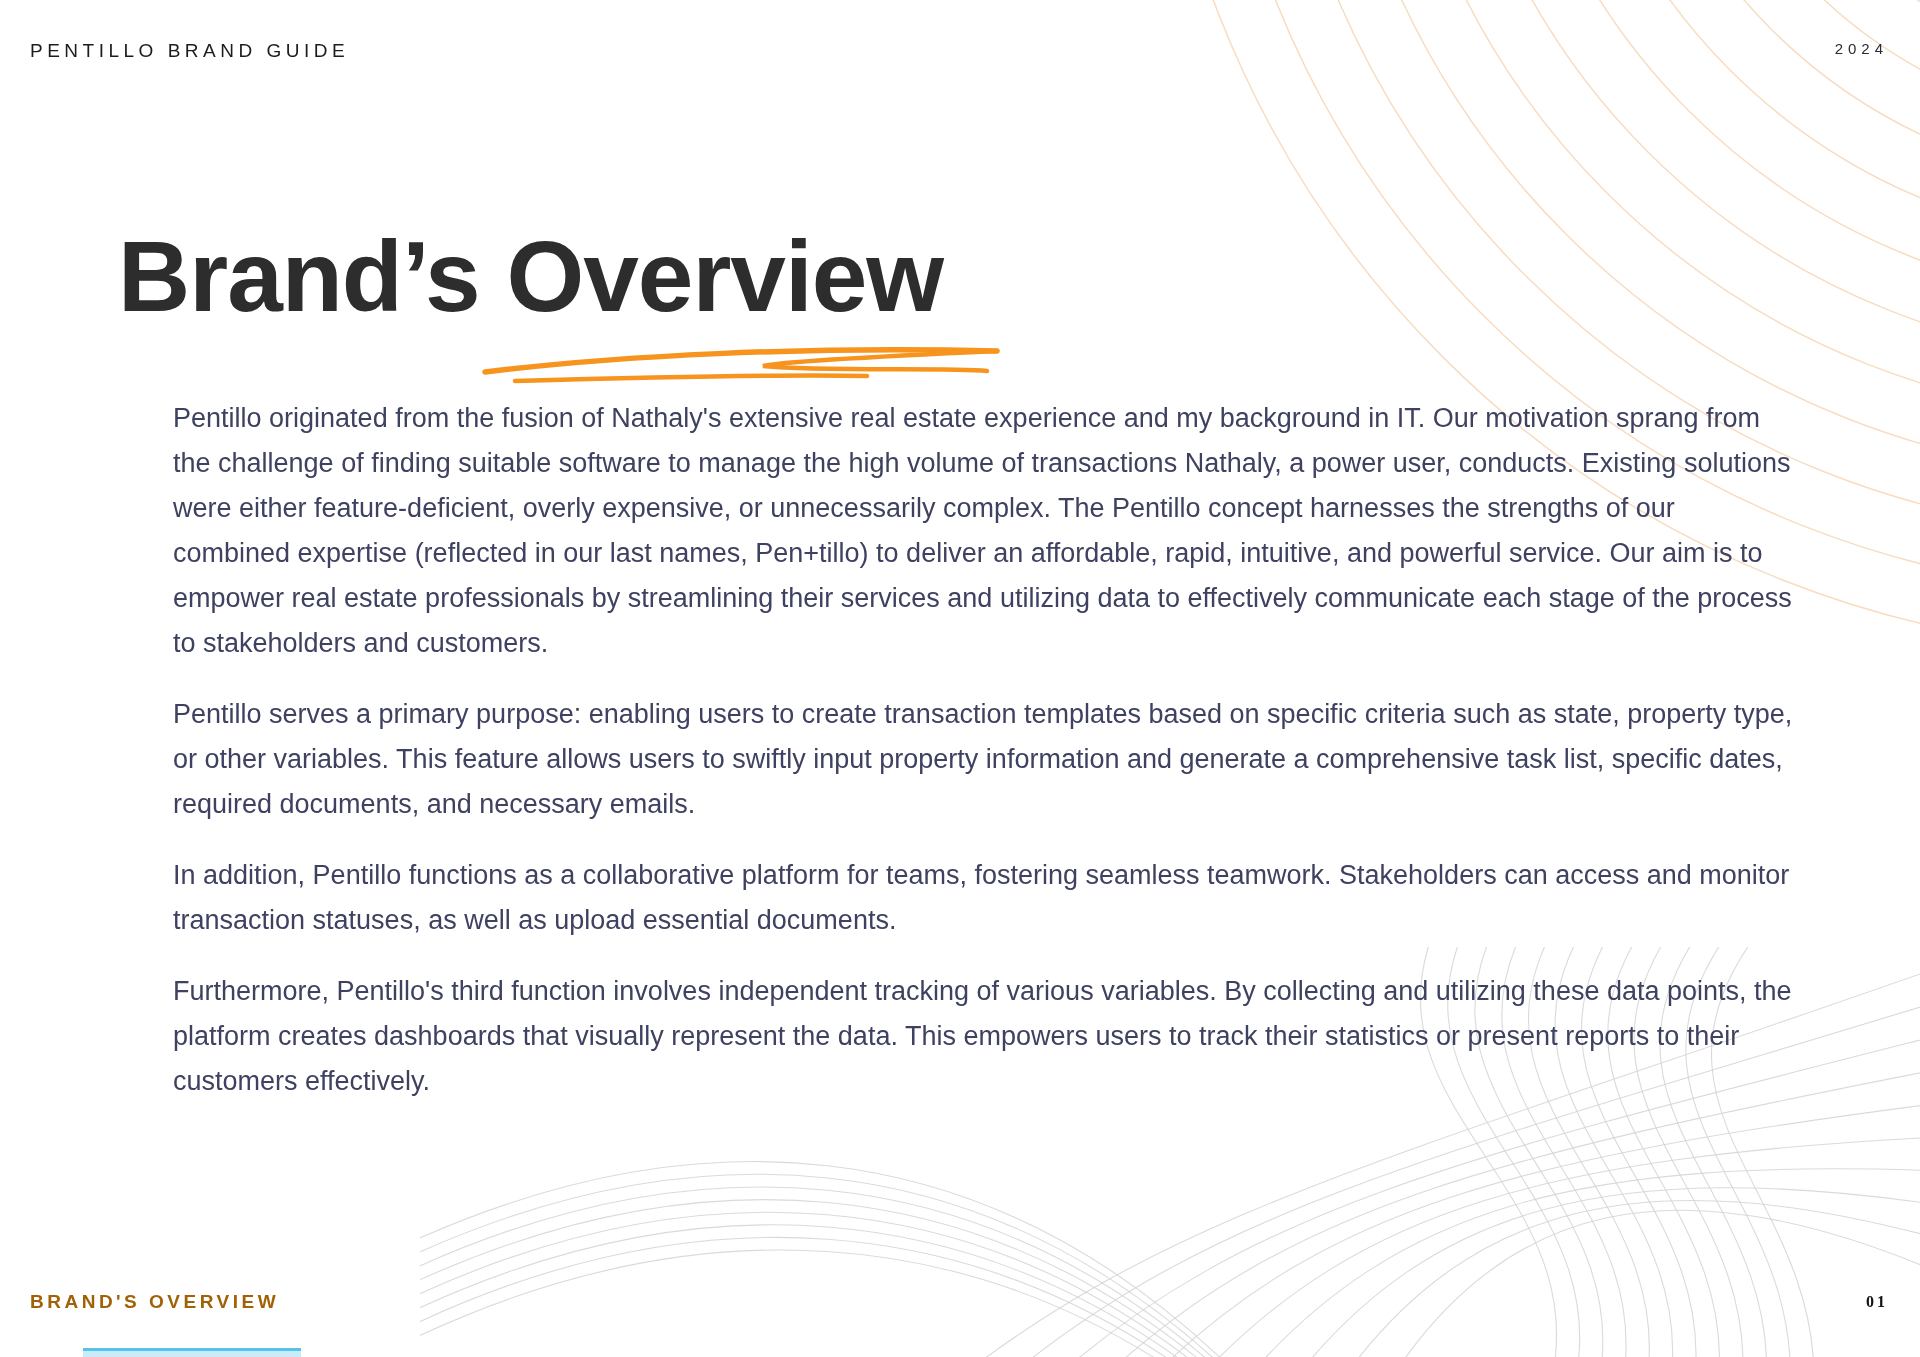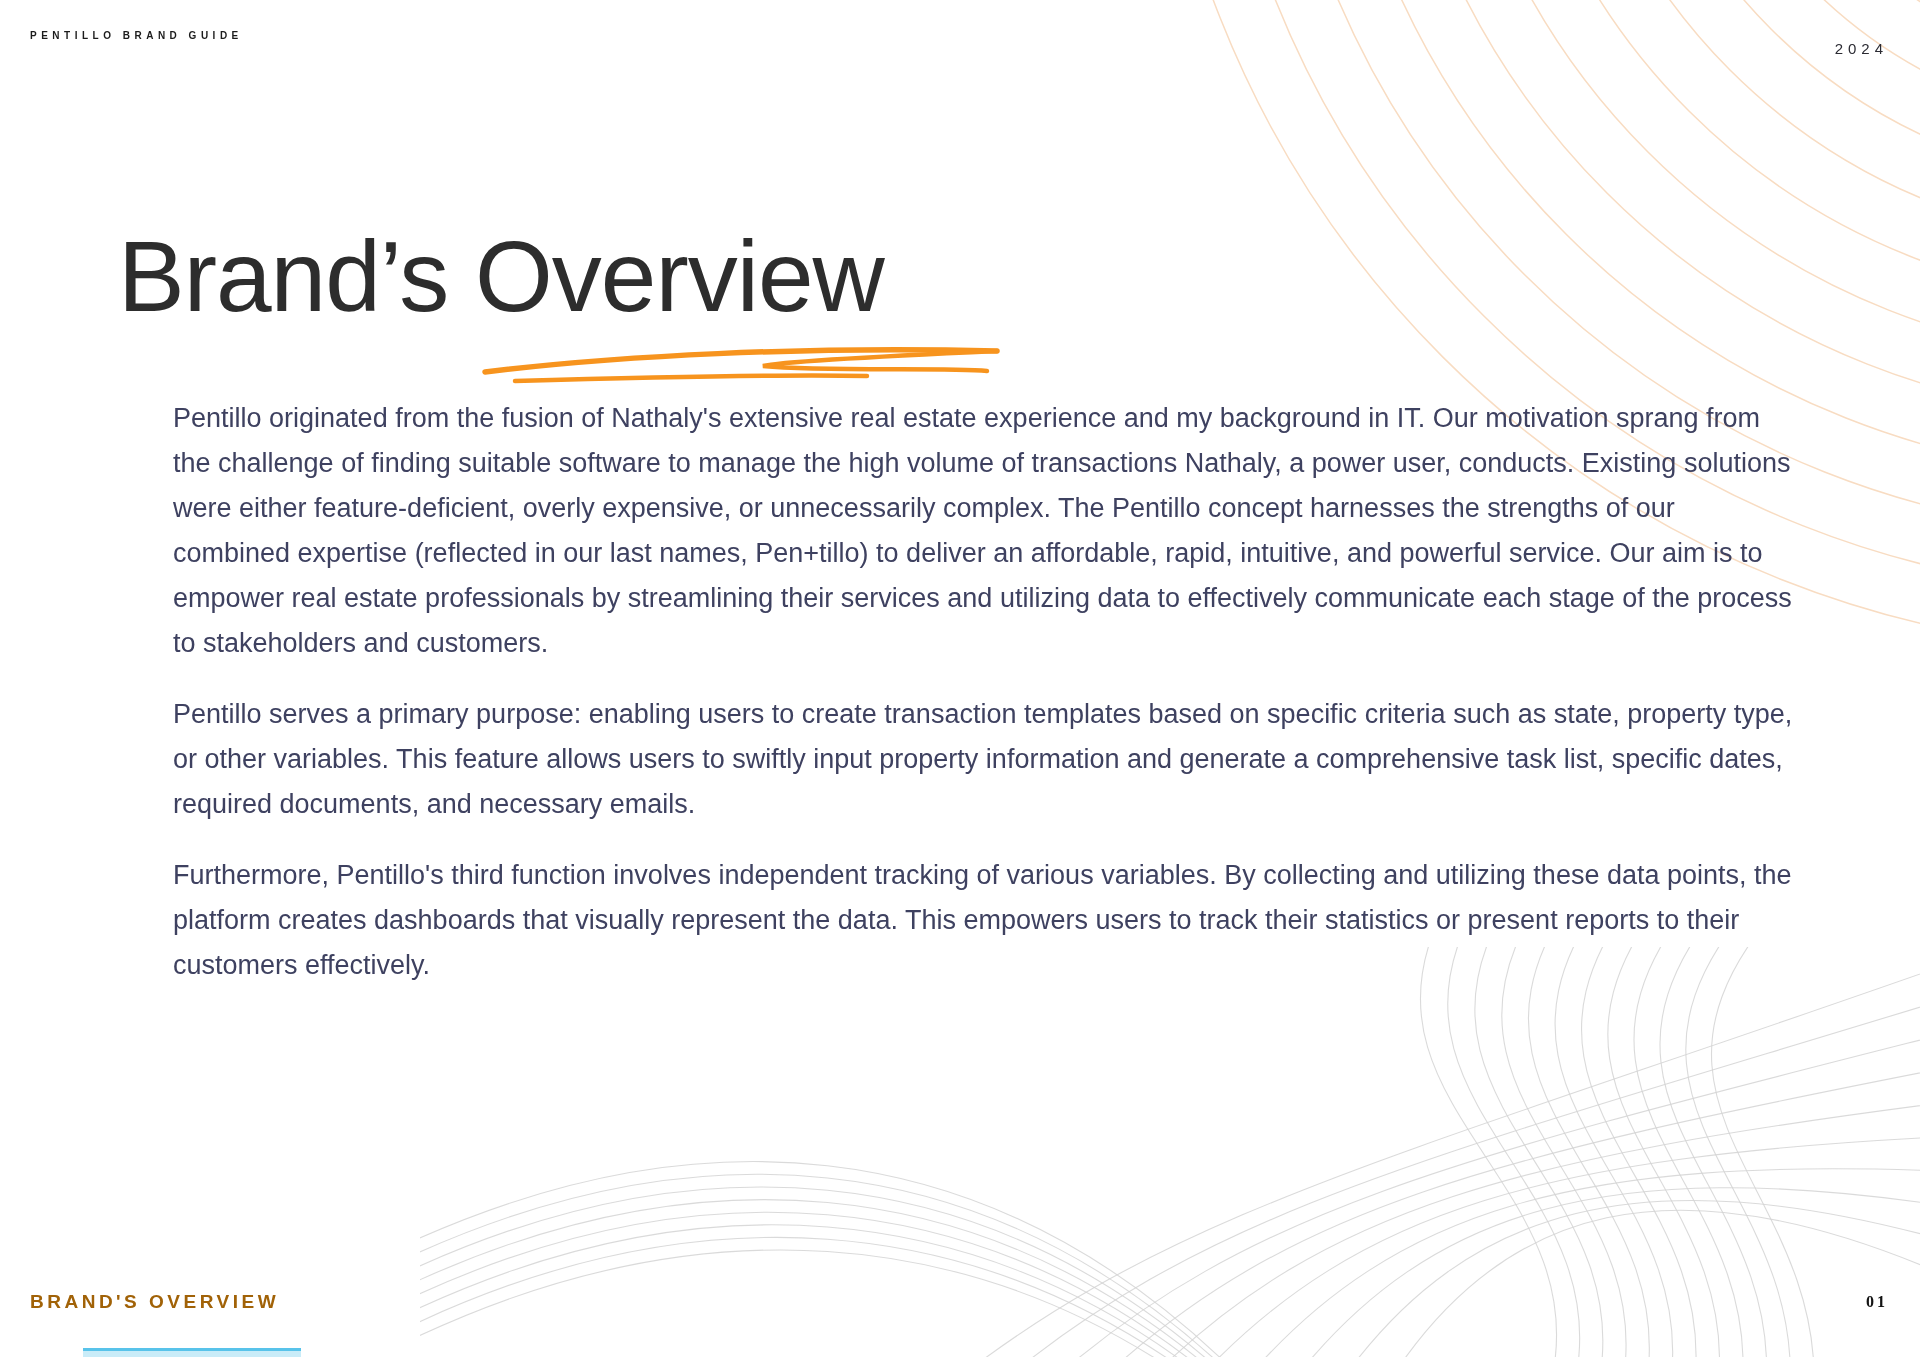--- a/index.html
+++ b/index.html
@@ -12,31 +12,31 @@
     color:#3e4160;
   }
   
   .deco{position:absolute;pointer-events:none;z-index:0;}
   #arcPattern{inset:0;width:1920px;height:1357px;}
   #arcPattern circle{fill:none;stroke:#f8dcc2;stroke-width:1.5;}
   #swirlPattern{right:0;bottom:0;width:1500px;height:410px;}
   #swirlPattern path{fill:none;stroke:#d4d4d4;stroke-width:1.1;opacity:.85;}
   
   .brand-label{
-    position:absolute;left:30px;top:30px;z-index:2;
-    font-size:10px;font-weight:bold;letter-spacing:4.5px;color:#1c1c1c;
+    position:absolute;left:30px;top:40px;z-index:2;
+    font-size:19px;font-weight:normal;letter-spacing:4.5px;color:#1c1c1c;
   }
   .year-label{
     position:absolute;right:32px;top:40px;z-index:2;
     font-size:15px;font-weight:500;letter-spacing:5px;color:#2b2b33;
   }
   
   .page-title{
     position:absolute;left:118px;top:226px;z-index:2;margin:0;
-    font-size:100px;line-height:1;font-weight:normal;color:#2d2d2d;
+    font-size:100px;line-height:1;font-weight:bold;color:#2d2d2d;
     letter-spacing:-1px;
   }
   #scribble{left:475px;top:336px;width:540px;height:52px;z-index:1;}
   #scribble path{fill:none;stroke:#f7941e;stroke-linecap:round;}
   .body-copy{
     position:absolute;left:157px;top:396px;width:1640px;z-index:2;
   }
   .body-copy p{
     margin:0 0 26px 16px;
     font-size:27px;line-height:45px;color:#3e4160;
@@ -112,18 +112,19 @@
 
 <svg id="scribble" class="deco" viewBox="0 0 540 52">
   <path d="M 10 36 C 140 20, 330 10, 522 15" stroke-width="5.5"></path>
   <path d="M 522 15 C 390 21, 300 27, 288 30 C 352 36, 470 31, 512 35" stroke-width="4.5"></path>
   <path d="M 40 45 C 180 41, 300 38, 392 40" stroke-width="4.5"></path>
 </svg>
 
 <div class="body-copy">
   <p>Pentillo originated from the fusion of Nathaly's extensive real estate experience and my background in IT. Our motivation sprang from the challenge of finding suitable software to manage the high volume of transactions Nathaly, a power user, conducts. Existing solutions were either feature-deficient, overly expensive, or unnecessarily complex. The Pentillo concept harnesses the strengths of our combined expertise (reflected in our last names, Pen+tillo) to deliver an affordable, rapid, intuitive, and powerful service. Our aim is to empower real estate professionals by streamlining their services and utilizing data to effectively communicate each stage of the process to stakeholders and customers.</p>
   <p>Pentillo serves a primary purpose: enabling users to create transaction templates based on specific criteria such as state, property type, or other variables. This feature allows users to swiftly input property information and generate a comprehensive task list, specific dates, required documents, and necessary emails.</p>
+  <p>In addition, Pentillo functions as a collaborative platform for teams, fostering seamless teamwork. Stakeholders can access and monitor transaction statuses, as well as upload essential documents.</p>
   <p>Furthermore, Pentillo's third function involves independent tracking of various variables. By collecting and utilizing these data points, the platform creates dashboards that visually represent the data. This empowers users to track their statistics or present reports to their customers effectively.</p>
 </div>
 
 <div class="footer-section">BRAND'S OVERVIEW</div>
 <div class="page-number">01</div>
 <div class="teal-bar"></div>
 
 </body></html>

